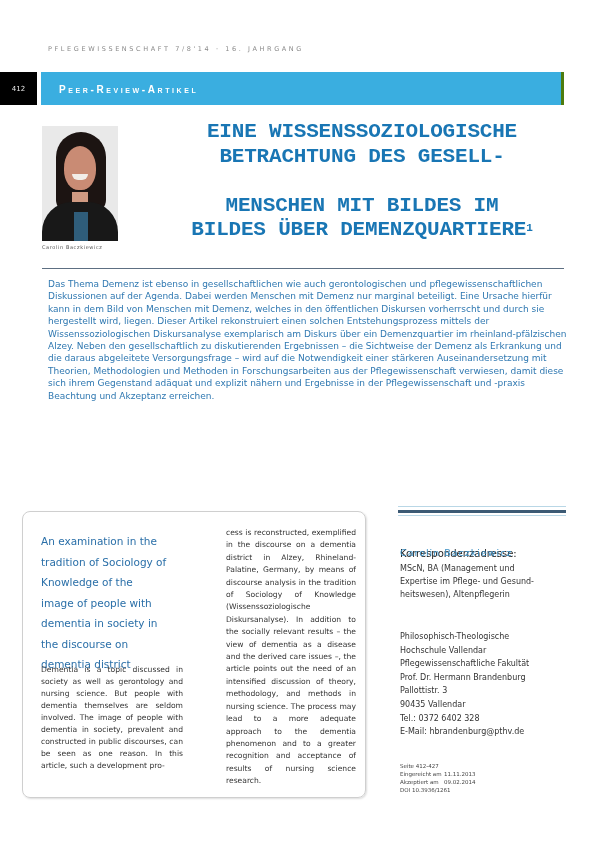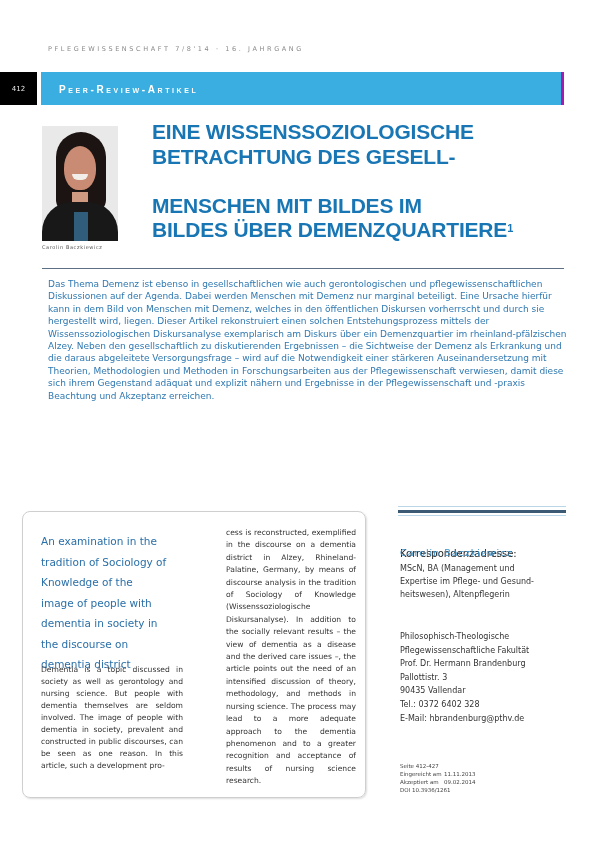--- a/index.html
+++ b/index.html
@@ -11,21 +11,21 @@
       font-family: "DejaVu Sans", sans-serif; font-size: 6.5px; letter-spacing: 2.6px;
       color: #8a8a8a; text-transform: uppercase;
     }
     .page-num {
       position: absolute; left: 0; top: 72px; width: 37px; height: 33px;
       background: #000000; color: #e8e8e8; font-size: 7px;
       display: flex; align-items: center; justify-content: center;
     }
     .section-bar {
       position: absolute; left: 41px; top: 72px; width: 523px; height: 33px;
-      background: #3aaee0; border-right: 3px solid #a21caf;
+      background: #3aaee0; border-right: 3px solid #4d7c0f;
     }
     .section-bar .label {
       position: absolute; left: 18px; top: 12px; color: #ffffff;
       font-family: "Liberation Sans", sans-serif; font-weight: bold;
       font-size: 10px; letter-spacing: 2.6px; font-variant: small-caps;
     }
 
     .portrait {
       position: absolute; left: 42px; top: 126px; width: 76px; height: 115px;
       background: #e9e9e9; overflow: hidden;
@@ -36,22 +36,22 @@
     .portrait .body { position: absolute; left: 0; top: 76px; width: 76px; height: 40px; background: #181818; border-radius: 30px 30px 0 0; }
     .portrait .neck { position: absolute; left: 30px; top: 66px; width: 16px; height: 22px; background: #d09a82; }
     .portrait .top { position: absolute; left: 32px; top: 86px; width: 14px; height: 29px; background: #2f5d7a; }
     .photo-caption {
       position: absolute; left: 42px; top: 244px; font-size: 5px; color: #555;
       letter-spacing: 0.6px;
     }
 
     .title {
       position: absolute; left: 152px; top: 120px; width: 420px;
-      font-family: Liberation Sans, sans-serif; font-size: 21px; line-height: 24.5px;
-      color: #1976b4; letter-spacing: -0.2px;
+      font-family: Liberation Mono, monospace; font-size: 21px; line-height: 24.5px;
+      color: #1976b4; letter-spacing: -0.2px; text-align: center;
     }
     .title sup { font-size: 11px; vertical-align: top; position: relative; top: -2px; }
     .title-rule { position: absolute; left: 42px; top: 268px; width: 522px; height: 1px; background: #5d6f82; }
 
     .abstract-de {
       position: absolute; left: 48px; top: 278px; width: 520px;
       font-family: "DejaVu Sans", sans-serif; font-size: 9px; line-height: 12.4px;
       color: #2f78b1; text-align: left;
     }
 
@@ -125,20 +125,21 @@
 <div class="corr-rule-thin2"></div>
 <div class="corr-heading">Korrespondenzadresse:</div>
 <div class="corr-name">Carolin Baczkiewicz</div>
 <div class="corr-degree">
   <div>MScN, BA (Management und</div>
   <div>Expertise im Pflege- und Gesund-</div>
   <div>heitswesen), Altenpflegerin</div>
 </div>
 <div class="corr-address">
   <div>Philosophisch-Theologische</div>
+  <div>Hochschule Vallendar</div>
   <div>Pflegewissenschaftliche Fakultät</div>
   <div>Prof. Dr. Hermann Brandenburg</div>
   <div>Pallottistr. 3</div>
   <div>90435 Vallendar</div>
   <div>Tel.: 0372 6402 328</div>
   <div>E-Mail: hbrandenburg@pthv.de</div>
 </div>
 
 <div class="meta">
   <div>Seite 412-427</div>

